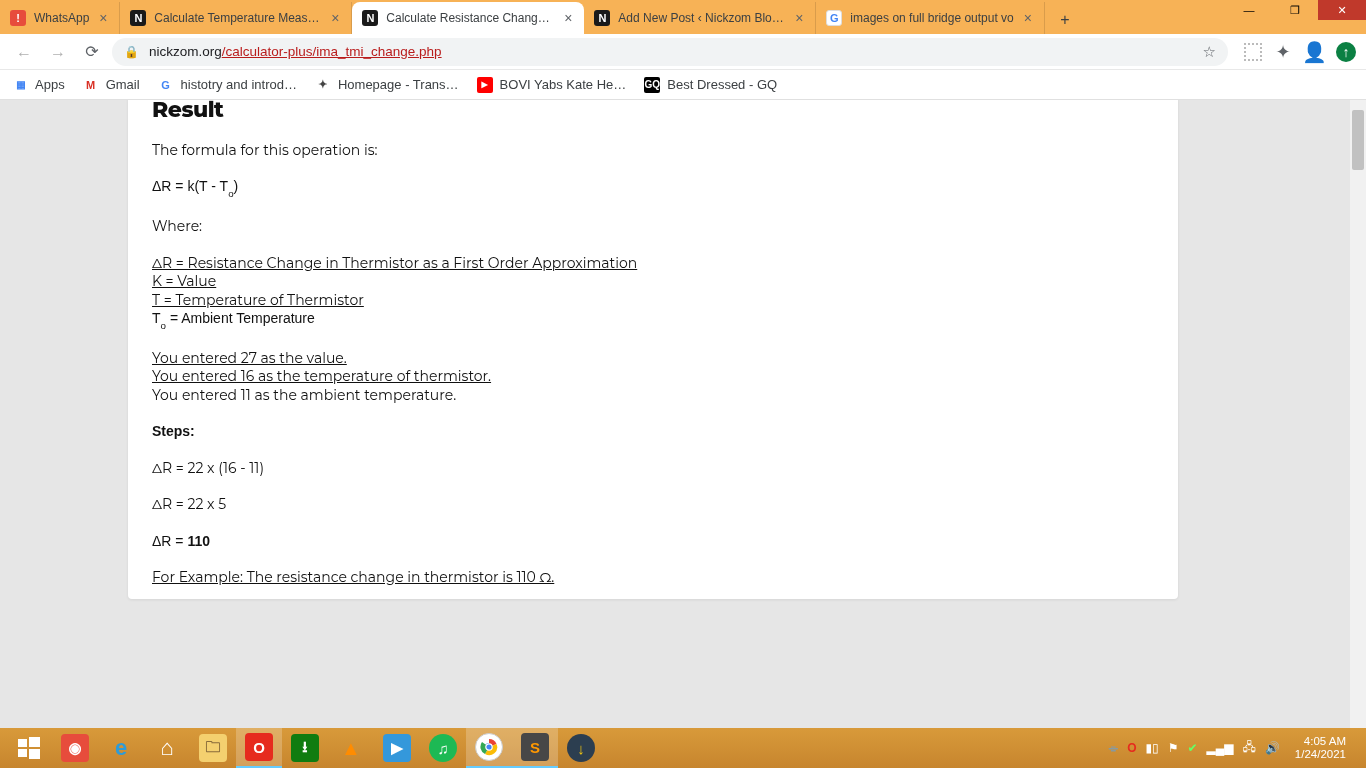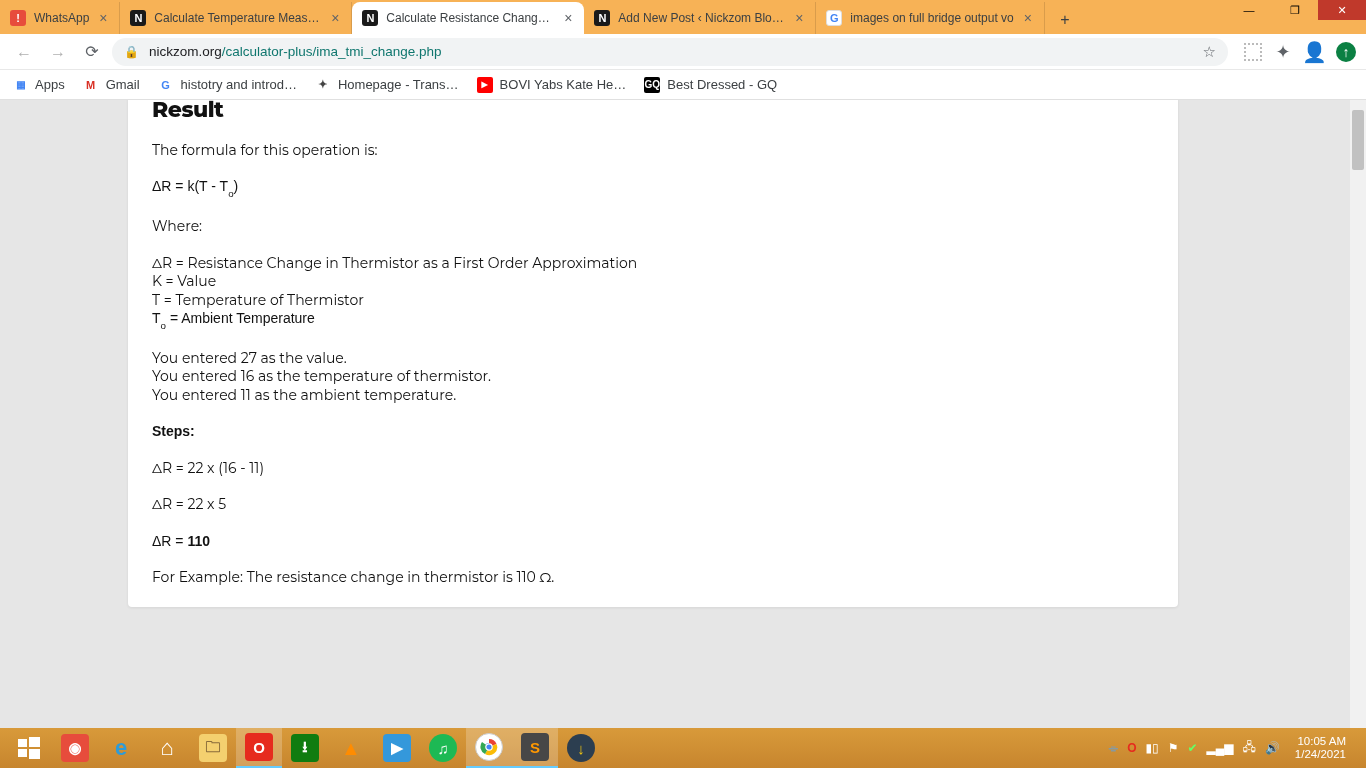--- a/index.html
+++ b/index.html
@@ -18,39 +18,39 @@
 .win-btn { width: 46px; height: 20px; display: flex; align-items: center; justify-content: center; font-size: 11px; color: #000; }
 .win-btn.close-win { background: #c0392b; color: #fff; width: 48px; }
 
 
 .addrbar { height: 36px; background: #fff; display: flex; align-items: center; padding: 0 10px; border-bottom: 1px solid #e8e8e8; gap: 6px; }
 .nav-icon { width: 28px; height: 28px; display: flex; align-items: center; justify-content: center; color: #5f6368; font-size: 16px; border-radius: 50%; }
 .nav-icon.disabled { color: #b0b0b0; }
 .omnibox { flex: 1; height: 28px; background: #f1f3f4; border-radius: 14px; display: flex; align-items: center; padding: 0 12px; font-size: 13.5px; color: #202124; }
 .omnibox .lock { color: #5f6368; margin-right: 10px; font-size: 12px; }
 .omnibox .domain { color: #202124; }
-.omnibox .path { color: #0f766e; }
+.omnibox .path { color: #b91c1c; text-decoration: underline; }
 .omnibox .spacer { flex: 1; }
 .omnibox .star { color: #5f6368; font-size: 15px; }
 .right-icons { display: flex; align-items: center; gap: 10px; padding-left: 10px; }
 .right-icons .ri { width: 22px; height: 22px; display: flex; align-items: center; justify-content: center; color: #5f6368; font-size: 16px; }
 .ri.box { border: 2px dotted #bbb; width: 18px; height: 18px; font-size: 0; }
 .ri.green { color: #fff; background: #0b8043; border-radius: 50%; width: 20px; height: 20px; font-size: 14px; font-weight: bold; }
 
 
 .bookbar { height: 30px; background: #fff; display: flex; align-items: center; padding: 0 12px; gap: 18px; border-bottom: 1px solid #e0e0e0; font-size: 13px; color: #3c4043; }
 .bookbar .bk { display: flex; align-items: center; gap: 7px; cursor: default; }
 .bk .ico { width: 16px; height: 16px; display: flex; align-items: center; justify-content: center; font-size: 11px; font-weight: bold; border-radius: 2px; }
 
 
 .viewport { height: calc(768px - 34px - 36px - 30px - 40px); background: #e6e6e6; position: relative; overflow: hidden; }
-.page { position: absolute; left: 128px; top: -4px; width: 1050px; background: #fff; padding: 0 24px 20px 24px; border-radius: 4px; box-shadow: 0 1px 3px rgba(0,0,0,.08); }
+.page { position: absolute; left: 128px; top: -4px; width: 1050px; background: #fff; padding: 0 24px 12px 24px; border-radius: 4px; box-shadow: 0 1px 3px rgba(0,0,0,.08); }
 .page h2 { font-family: "Montserrat", "Segoe UI", Arial, sans-serif; font-weight: 800; font-size: 22px; color: #111; margin-bottom: 18px; letter-spacing: -0.5px; }
 .page p { font-family: "Montserrat", "Segoe UI", Arial, sans-serif; font-size: 14px; color: #111; line-height: 1.32; margin-bottom: 18px; }
-.page p.tight { margin-bottom: 0; }
+.page p.tight { margin-bottom: 0; text-decoration: underline; }
 .page .sub { vertical-align: sub; font-size: 0.7em; position: relative; top: 2px; }
 .page b { font-weight: 700; }
 .scrollbar-v { position: absolute; right: 0; top: 0; width: 16px; height: 100%; background: #f1f1f1; }
 .scrollbar-v .thumb { position: absolute; left: 2px; right: 2px; top: 10px; height: 60px; background: #c1c1c1; border-radius: 2px; }
 
 
 .taskbar { position: absolute; left: 0; right: 0; bottom: 0; height: 40px; background: linear-gradient(to bottom, #d89a3a, #c7852e); display: flex; align-items: center; padding: 0 6px; }
 .taskbar .tb { width: 46px; height: 40px; display: flex; align-items: center; justify-content: center; }
 .taskbar .tb.active-app { background: rgba(255,255,255,.22); border-bottom: 2px solid #6cf; }
 .taskbar .tb .glyph { width: 28px; height: 28px; border-radius: 4px; display: flex; align-items: center; justify-content: center; font-size: 15px; font-weight: bold; color: #fff; }
@@ -240,17 +240,17 @@
   <div class="tray">
     <span style="color:#4aa3ff">⌯</span>
     <span style="color:#e62b1e;font-weight:bold">O</span>
     <span>▮▯</span>
     <span>⚑</span>
     <span style="color:#6f6">✔</span>
     <span>▂▄▆</span>
     <span>🖧</span>
     <span>🔊</span>
     <div class="clock">
-      <div>10:05 AM</div>
+      <div>4:05 AM</div>
       <div>1/24/2021</div>
     </div>
   </div>
 </div>
 
 </body></html>

